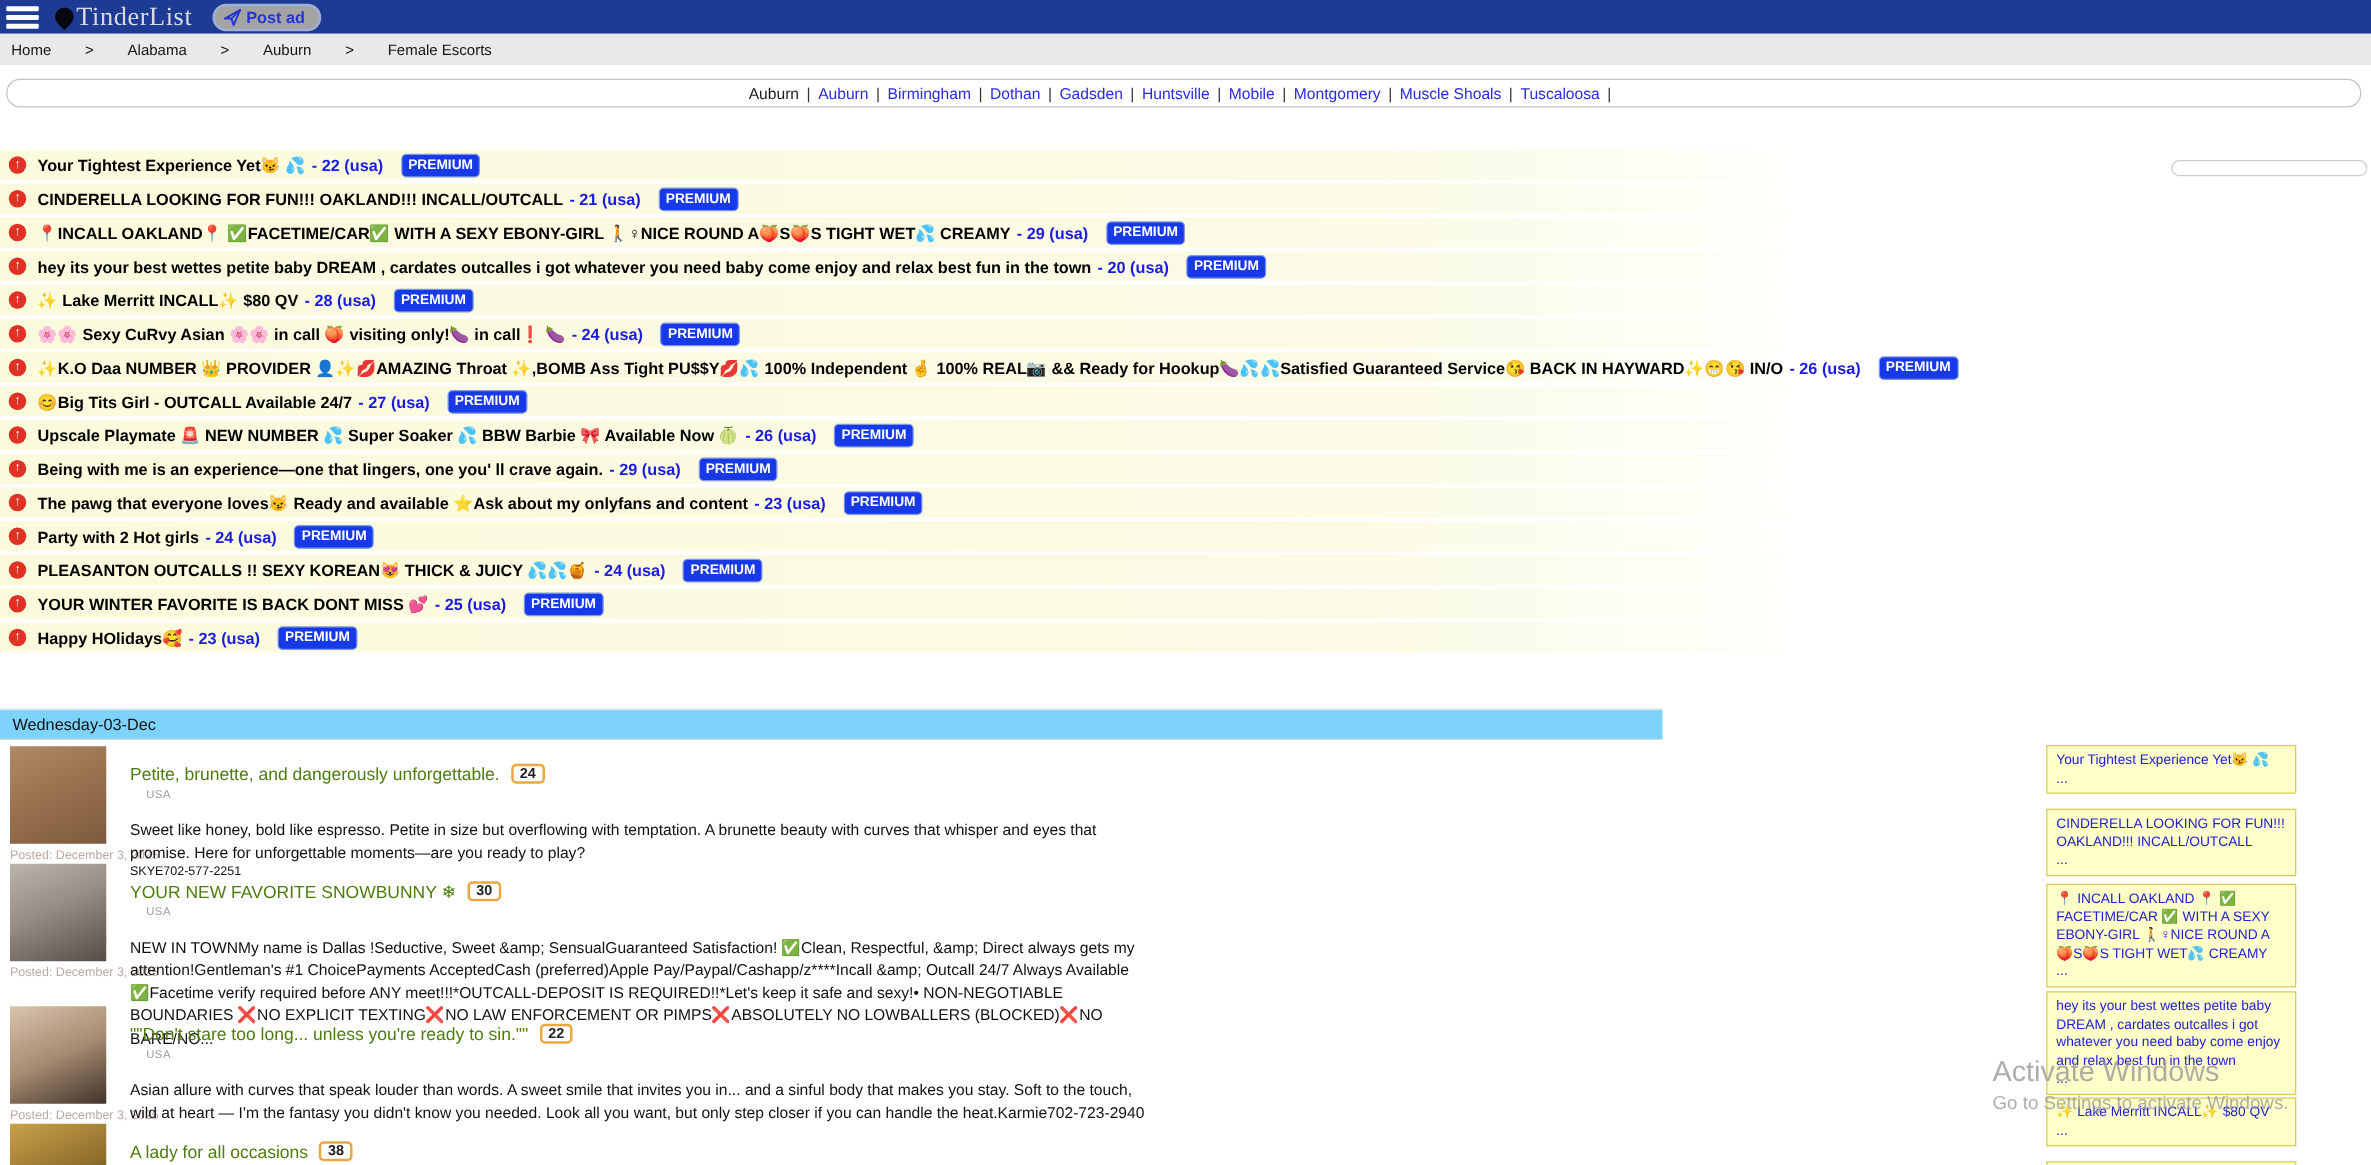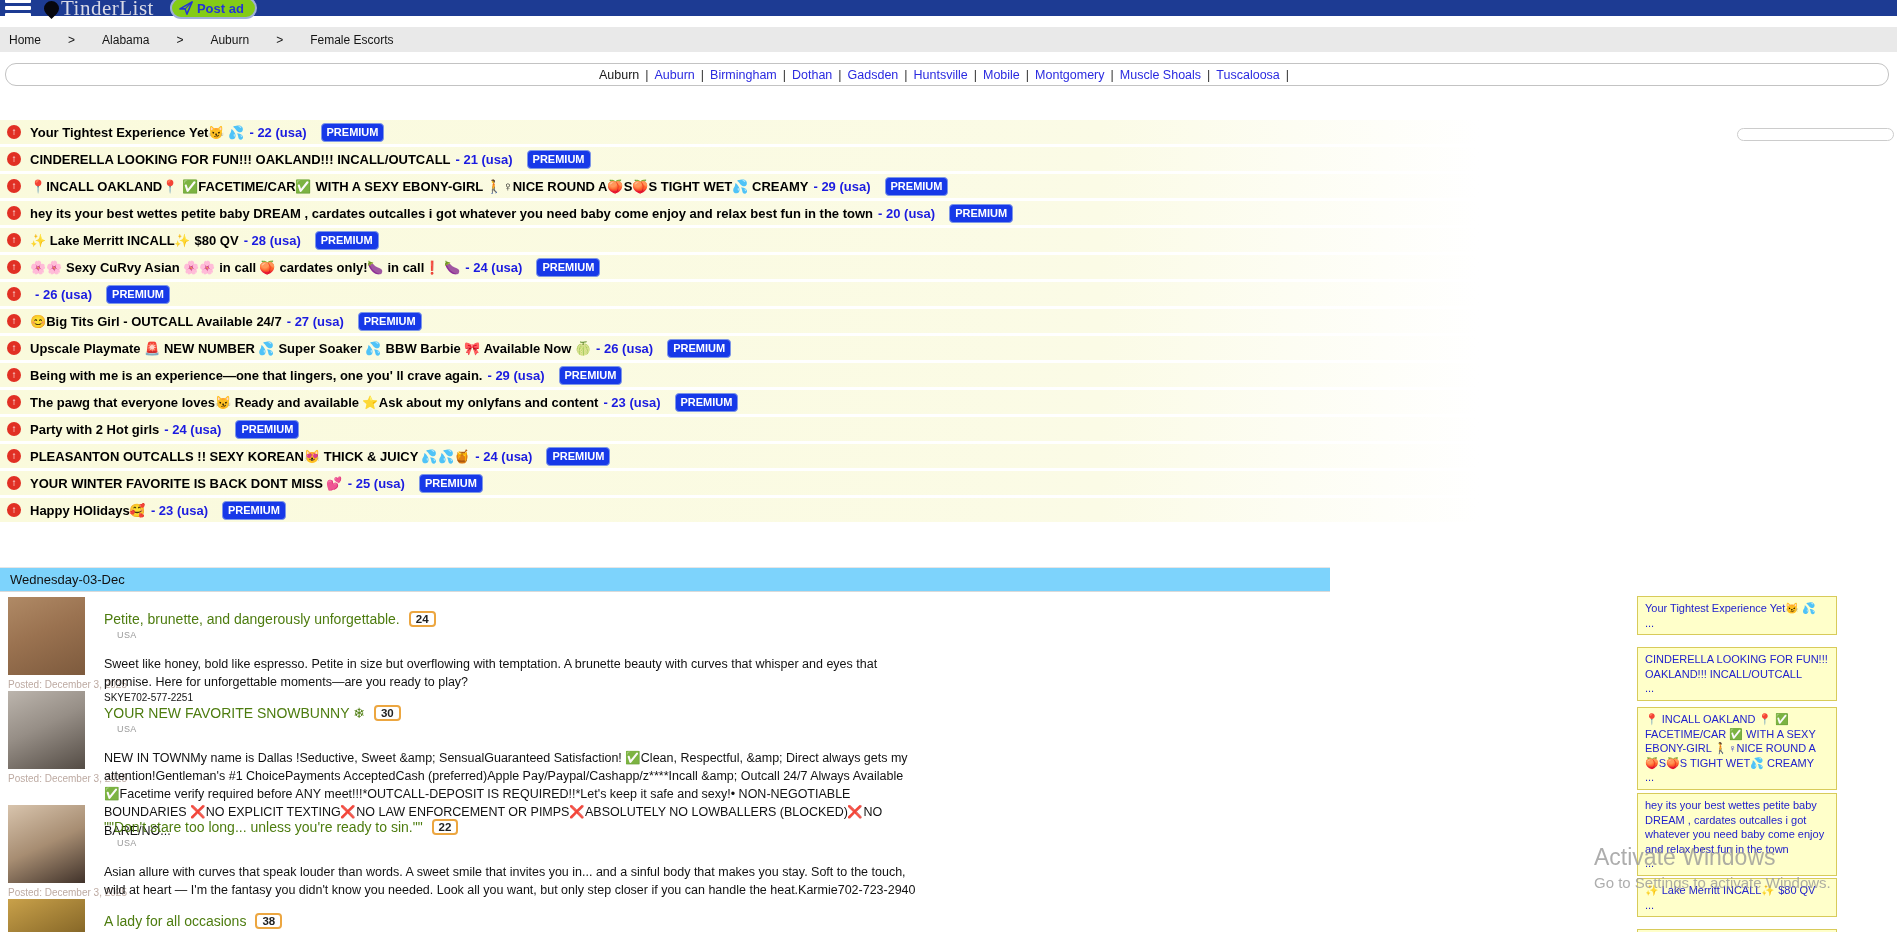--- a/index.html
+++ b/index.html
@@ -2,29 +2,29 @@
 <html><head>
 <meta charset="utf-8">
 <style>
   * { box-sizing: border-box; }
   html,body { margin:0; padding:0; }
   body {
     width:1897px; height:932px; overflow:hidden; position:relative;
     background:#ffffff; font-family:"Liberation Sans", sans-serif;
   }
   
-  .topbar { position:absolute; top:0; left:0; width:1897px; height:16px;
+  .topbar { position:absolute; top:0; left:0; width:1897px; height:27px;
     background:#1d3b93; display:flex; align-items:center; }
   .hamburger { width:26px; margin-left:5px; display:flex; flex-direction:column; gap:3px; cursor:pointer; }
   .hamburger span { display:block; height:4px; background:#fff; border-radius:1px; }
   .brand { display:flex; align-items:center; margin-left:13px; }
   .flame { width:15px; height:15px; background:#07070f; border-radius:50% 50% 50% 0;
     transform:rotate(-45deg); margin-right:2px; }
   .brand-name { color:#d9dae6; font-family:"Liberation Serif", serif; font-size:21px; letter-spacing:.5px; }
-  .postad { margin-left:16px; background:#84cc16; border:2px solid #9fb0d8; border-radius:13px;
+  .postad { margin-left:16px; background:#a3a3a3; border:2px solid #9fb0d8; border-radius:13px;
     height:22px; padding:0 11px 0 7px; display:flex; align-items:center; gap:4px;
     color:#2335d6; font-weight:bold; font-size:13px; cursor:pointer; }
   .postad svg { display:block; }
   
   .breadcrumb { position:absolute; top:27px; left:0; width:1897px; height:25px;
     background:#e9e9e9; display:flex; align-items:center; padding-left:9px;
     font-size:12px; color:#141414;gap:24px; }
   .breadcrumb .seg { margin-right:3px; cursor:pointer; }
   .breadcrumb .sep { margin-right:3px; color:#141414; }
   
@@ -163,26 +163,27 @@
     <span class="pbadge">PREMIUM</span>
   </div>
   <div class="prow">
     <span class="upico">↑</span>
     <span class="ptitle">✨ Lake Merritt INCALL✨ $80 QV</span>
     <span class="page">- 28 (usa)</span>
     <span class="pbadge">PREMIUM</span>
   </div>
   <div class="prow">
     <span class="upico">↑</span>
-    <span class="ptitle">🌸🌸 Sexy CuRvy Asian 🌸🌸 in call 🍑 cardates only!🍆 in call❗ 🍆</span>
+    <span class="ptitle">🌸🌸 Sexy CuRvy Asian 🌸🌸 in call 🍑 visiting only!🍆 in call❗ 🍆</span>
     <span class="page">- 24 (usa)</span>
     <span class="pbadge">PREMIUM</span>
   </div>
   <div class="prow">
     <span class="upico">↑</span>
+    <span class="ptitle">✨K.O Daa NUMBER 👑 PROVIDER 👤✨💋AMAZING Throat ✨,BOMB Ass Tight PU$$Y💋💦 100% Independent 🤞 100% REAL📷 &amp;&amp; Ready for Hookup🍆💦💦Satisfied Guaranteed Service😘 BACK IN HAYWARD✨😁😘 IN/O</span>
     <span class="page">- 26 (usa)</span>
     <span class="pbadge">PREMIUM</span>
   </div>
   <div class="prow">
     <span class="upico">↑</span>
     <span class="ptitle">😊Big Tits Girl - OUTCALL Available 24/7</span>
     <span class="page">- 27 (usa)</span>
     <span class="pbadge">PREMIUM</span>
   </div>
   <div class="prow">

